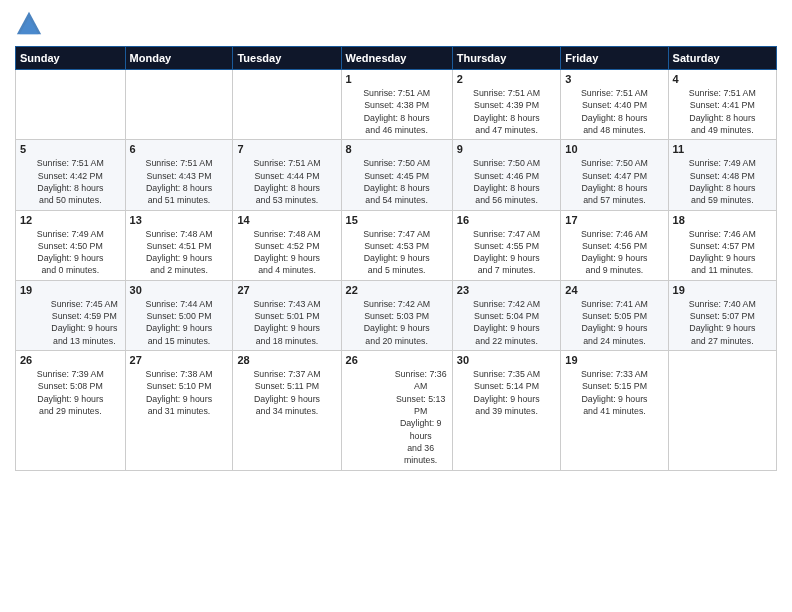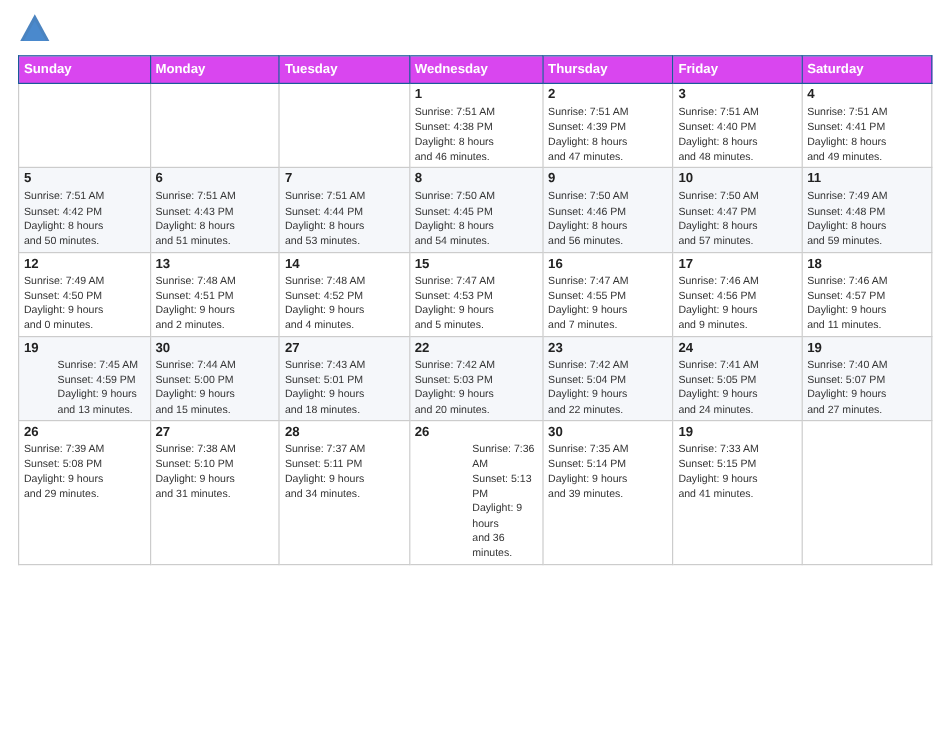--- a/index.html
+++ b/index.html
@@ -56,21 +56,21 @@
     .location {
       font-size: 14px;
       color: #555;
     }
     .calendar {
       width: 100%;
       border-collapse: collapse;
       font-size: 9.5px;
     }
     .calendar thead tr th {
-      background: #d946ef;
+      background: #0f172a;
       color: #fff;
       padding: 5px 4px;
       text-align: left;
       font-weight: bold;
       font-size: 11px;
       border: 1px solid #1a5a9a;
     }
     .calendar tbody tr td {
       border: 1px solid #ccc;
       vertical-align: top;
@@ -86,20 +86,21 @@
       font-weight: bold;
       font-size: 11px;
       color: #222;
       display: block;
       margin-bottom: 2px;
     }
     .day-info {
       color: #333;
       font-size: 8.8px;
       line-height: 1.4;
+      text-align: center;
     }
     .empty {
       background: #f9f9f9;
     }
   </style>
 </head>
 <body>
 
 <div class="container">
   <div class="header">

